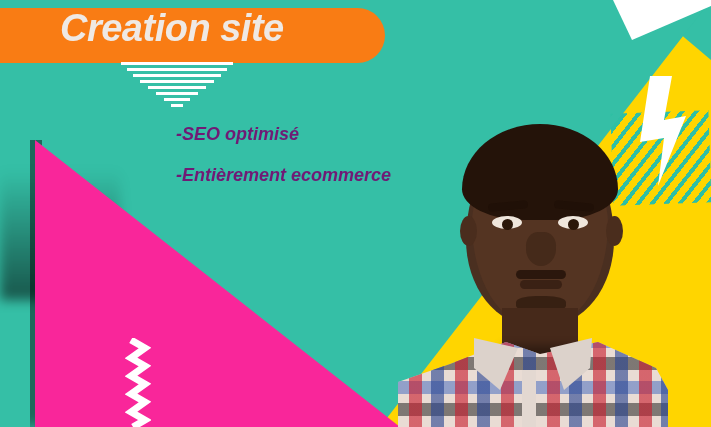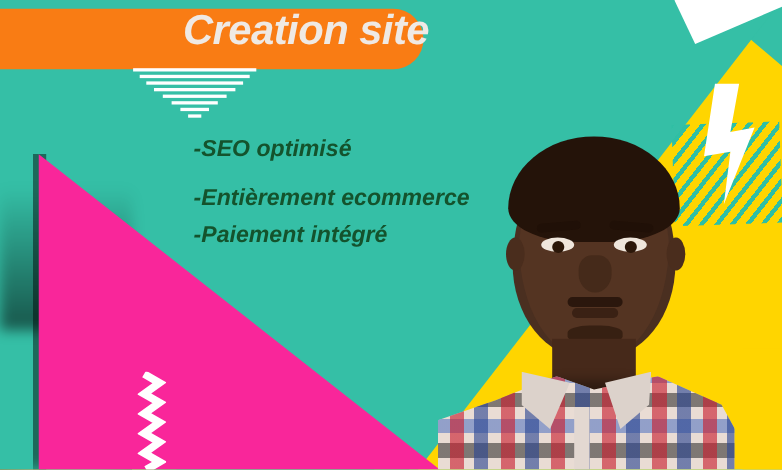--- a/index.html
+++ b/index.html
@@ -93,21 +93,20 @@
     position:absolute;
     left:60px;top:5px;
     width:330px;
     color:#efe9e4;
     font-size:38px;
     font-weight:bold;
     font-style:italic;
     letter-spacing:-0.5px;
     line-height:46px;
     white-space:nowrap;
-    text-align:right;
   }
 
   
   .funnel{position:absolute;left:118px;top:62px;width:118px;height:48px;}
   .funnel i{
     display:block;
     height:3px;
     background:#ffffff;
     margin:0 auto 3px auto;
   }
@@ -119,28 +118,28 @@
     color:#efe9e4;
     font-size:42px;
     font-weight:bold;
     font-style:italic;
     letter-spacing:-0.5px;
     white-space:nowrap;
   }
   .bullets{
     position:absolute;
     left:176px;top:124px;
-    color:#14532d;
-    font-size:21px;
+    color:#701a75;
+    font-size:18px;
     font-weight:bold;
     font-style:italic;
     white-space:nowrap;
   }
   .bullets div{margin-bottom:20px;}
-  .bullets div:nth-child(2){margin-bottom:10px;}
+  .bullets div:nth-child(2){margin-bottom:20px;}
 
   
   .hatch{
     position:absolute;
     left:612px;top:112px;
     width:98px;height:92px;
     background:repeating-linear-gradient(
       -50deg,
       #2fbfa4 0px,#2fbfa4 4px,
       rgba(0,0,0,0) 4px, rgba(0,0,0,0) 11px);
@@ -329,20 +328,19 @@
     <i style="width:58px"></i>
     <i style="width:42px"></i>
     <i style="width:26px"></i>
     <i style="width:12px"></i>
   </div>
 
 
   <div class="bullets">
     <div>-SEO optimisé</div>
     <div>-Entièrement ecommerce</div>
-    <div>-Paiement intégré</div>
   </div>
 
   <svg class="zigzag" viewBox="0 0 26 89">
     <polyline points="6,2 20,10 6,20 20,28 6,38 20,46 6,56 20,64 6,74 20,82 8,89" fill="none" stroke="#ffffff" stroke-width="7" stroke-linejoin="miter"></polyline>
   </svg>
 
 </div>
 
 </body></html>

